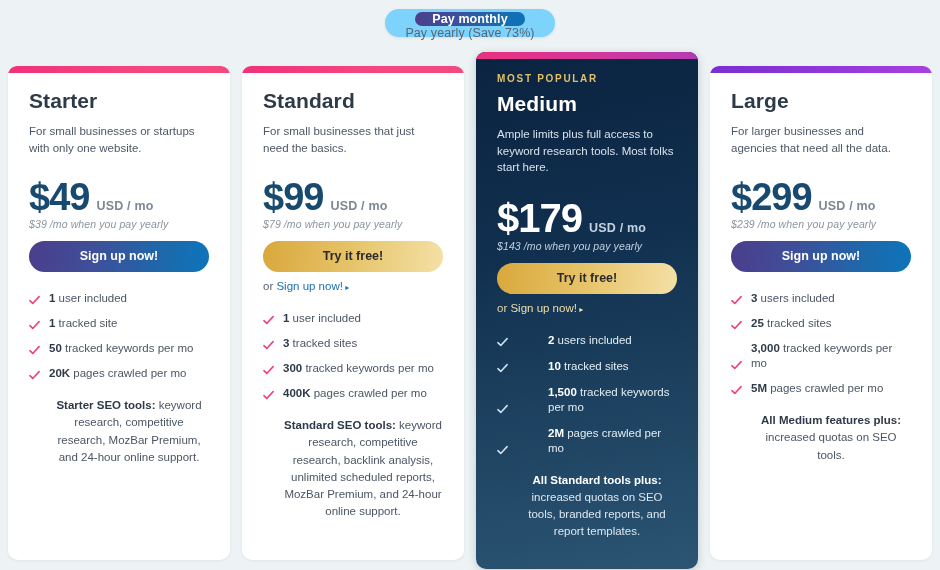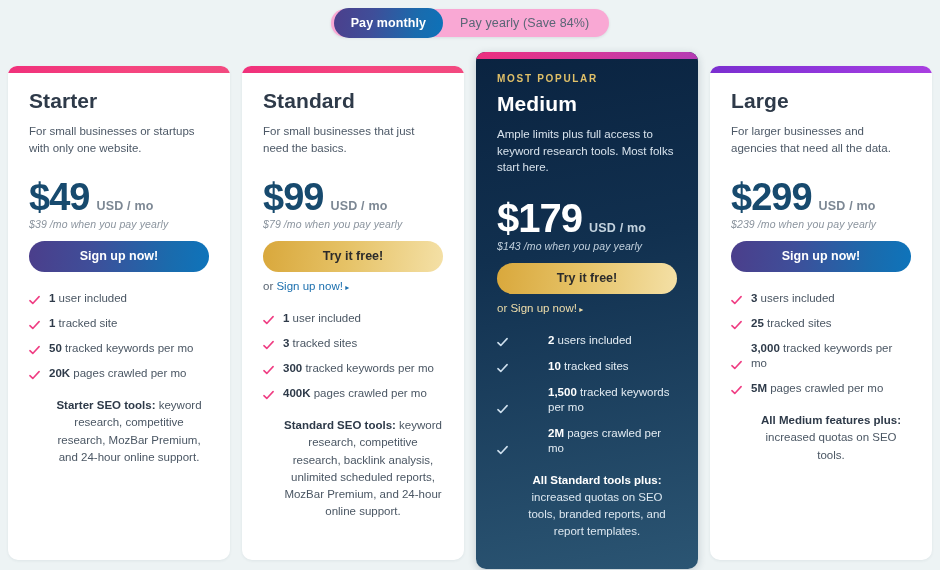--- a/index.html
+++ b/index.html
@@ -22,25 +22,26 @@
     position: absolute;
     top: 9px;
     left: 0;
     width: 100%;
     display: flex;
     justify-content: center;
   }
   .toggle {
     display: flex;
     align-items: center;
-    background: #f9a8d4;
+    background: #7dd3fc;
     border-radius: 999px;
     height: 28px;
     padding: 3px;
     box-shadow: 0 1px 3px rgba(20,40,60,0.10);
+    flex-direction: column;
   }
   .toggle-opt {
     height: 30px;
     display: flex;
     align-items: center;
     padding: 0 17px;
     border-radius: 999px;
     font-size: 12.5px;
     letter-spacing: .1px;
     white-space: nowrap;
@@ -231,21 +232,21 @@
   .popular .card-body { padding: 14px 21px 20px 21px; }
   .popular .price { font-size: 40px; }
   .popular .features li { margin-bottom: 11px; }
 </style>
 </head>
 <body>
 
 <div class="toggle-wrap">
   <div class="toggle">
     <div class="toggle-opt active">Pay monthly</div>
-    <div class="toggle-opt">Pay yearly (Save 84%)</div>
+    <div class="toggle-opt">Pay yearly (Save 73%)</div>
   </div>
 </div>
 
 <div class="cards" id="cards">
     <div class="card plain">
       <div class="accent pink"></div>
       <div class="card-body">
         <div class="plan-name">Starter</div>
         <div class="plan-desc">For small businesses or startups with only one website.</div>
         <div class="price-row">

